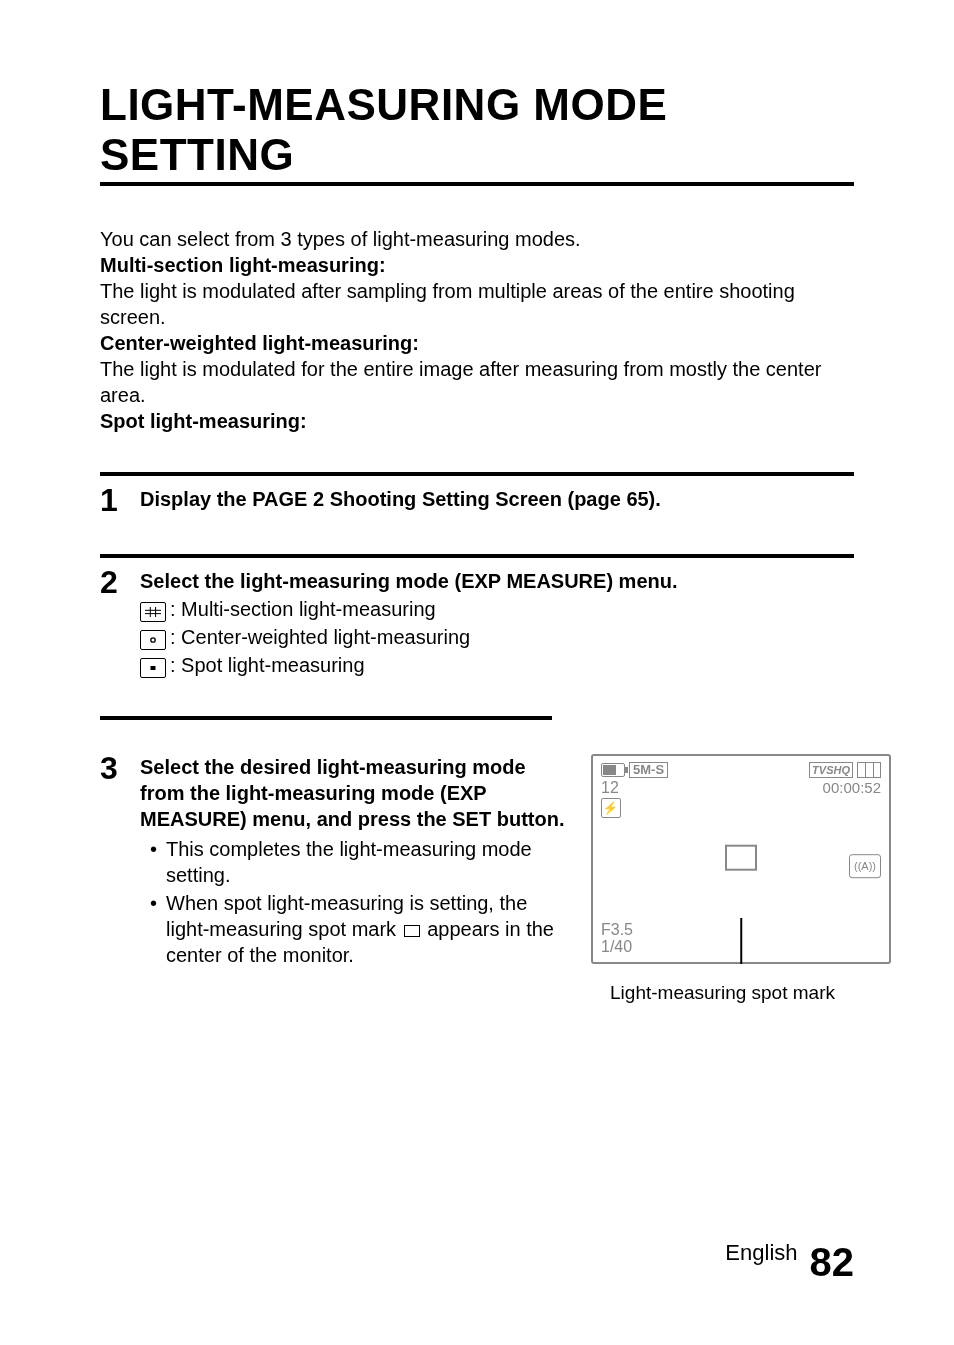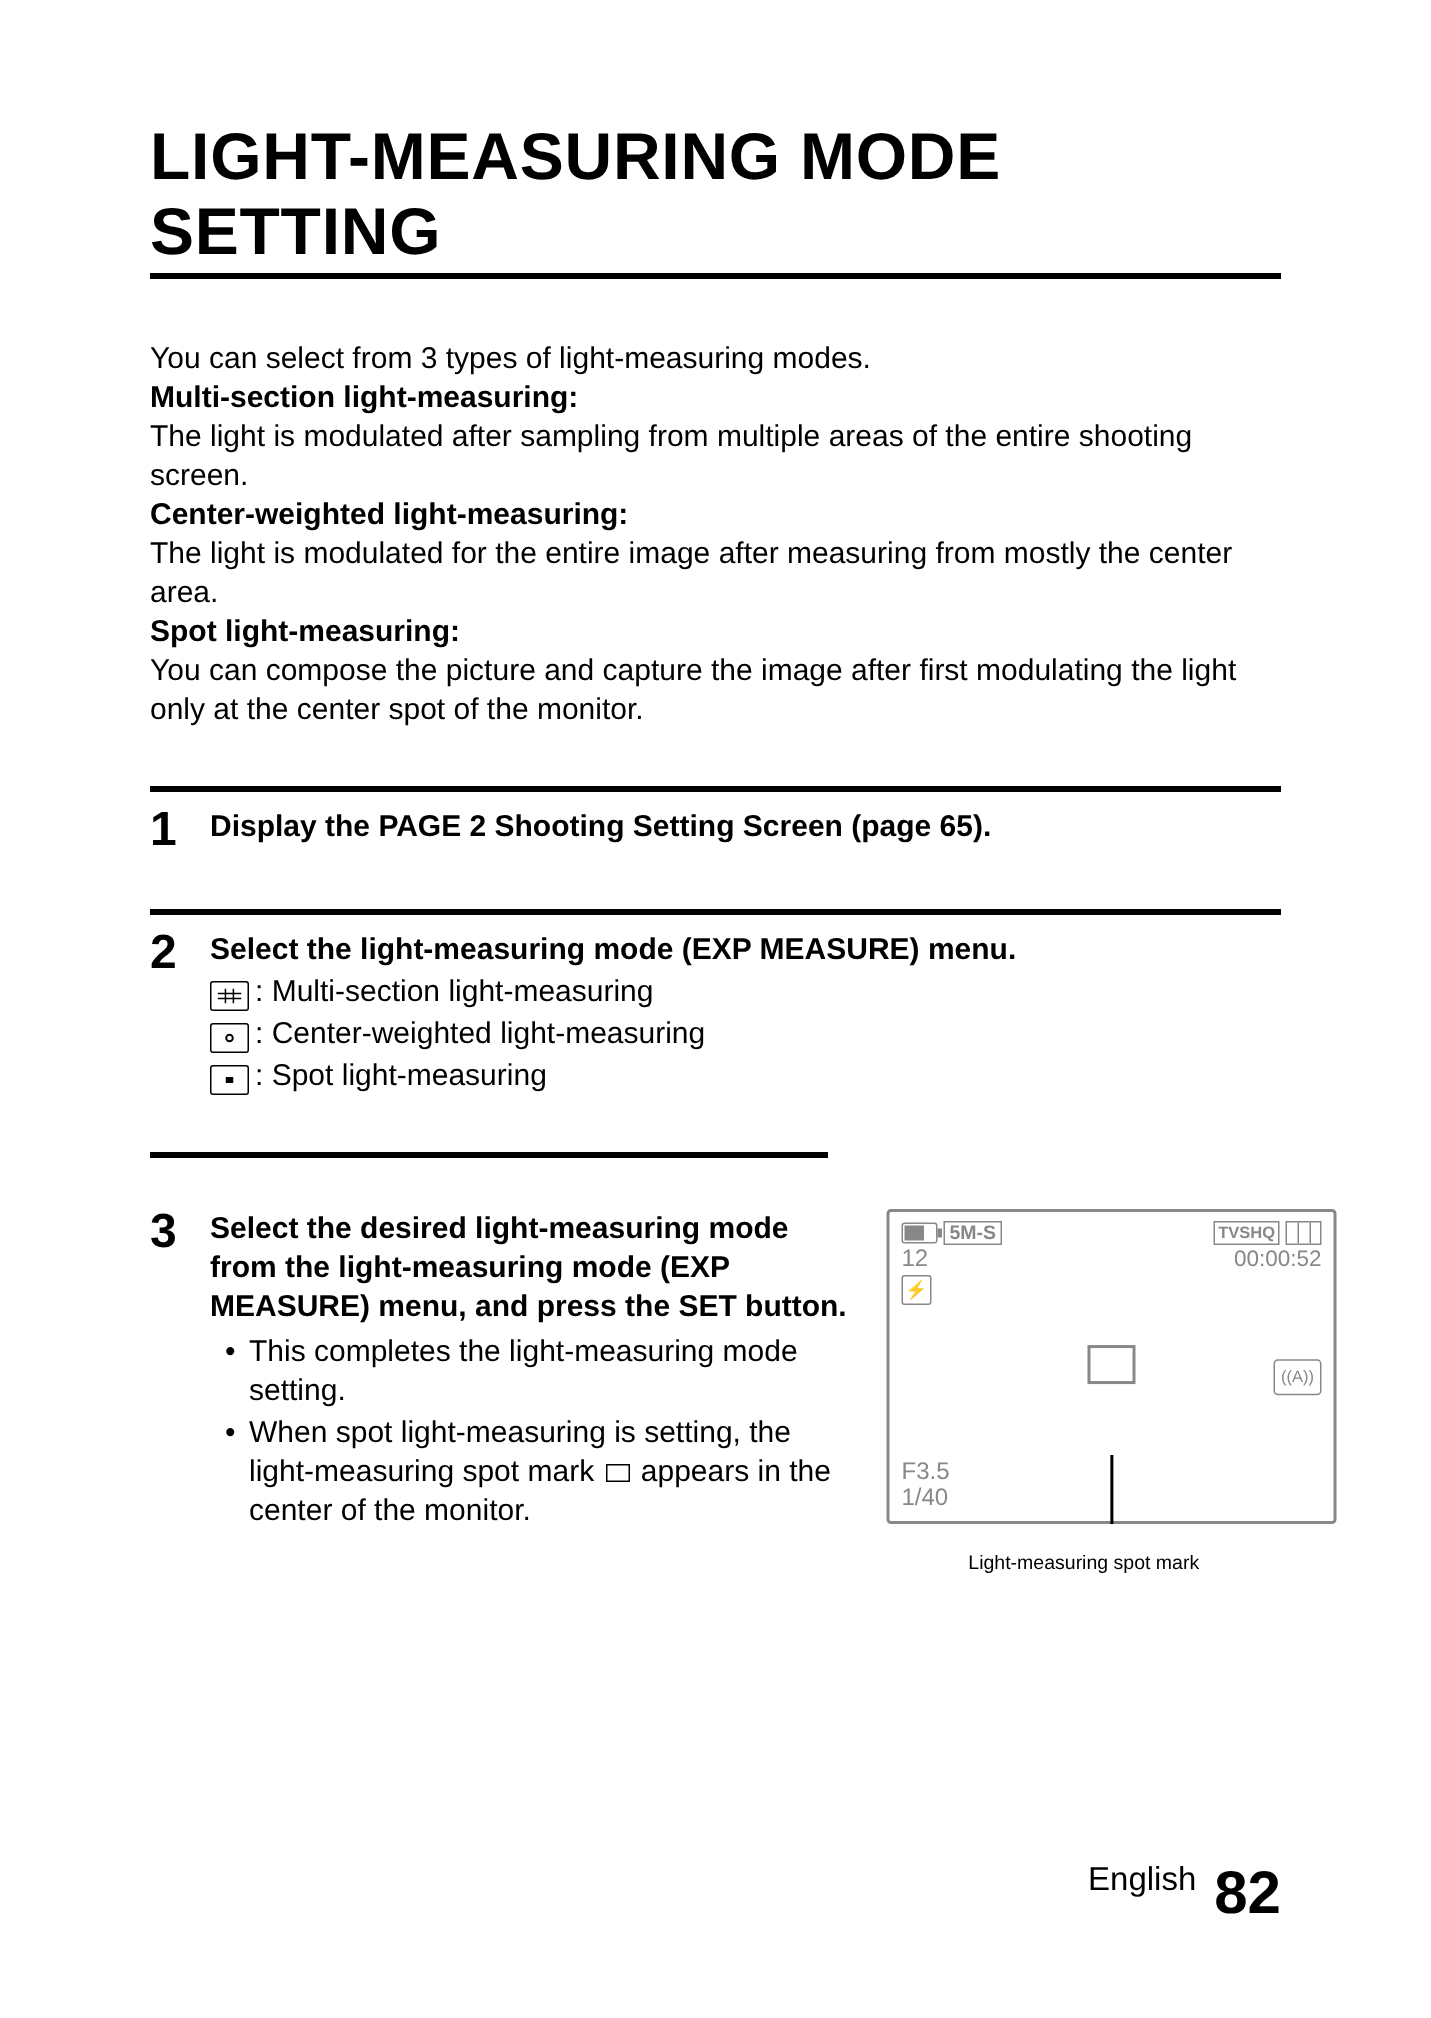--- a/index.html
+++ b/index.html
@@ -152,21 +152,21 @@
     width: 22px; height: 12px; border:1.5px solid #888; border-radius:2px; position:relative;
   }
   .lcd .batt::after{content:"";position:absolute;right:-4px;top:3px;width:3px;height:6px;background:#888;}
   .lcd .batt-fill{position:absolute;left:1px;top:1px;bottom:1px;width:60%;background:#888;}
   .lcd .res {
     border:1.5px solid #888; padding:0 3px; font-size:13px; font-weight:bold; line-height:14px;
   }
   .lcd .shots { font-size:16px; margin-top:1px; }
   .lcd .flash-ico { width:18px;height:18px;border:1.5px solid #888;border-radius:2px;display:flex;align-items:center;justify-content:center;font-size:12px;margin-top:1px;}
   .lcd .top-right { top:6px; right:8px; text-align:right; }
-  .lcd .top-right-row { display:flex; align-items:center; gap:4px; justify-content:flex-start;}
+  .lcd .top-right-row { display:flex; align-items:center; gap:4px; justify-content:flex-start;font-style:italic;}
   .lcd .tv {
     border:1.5px solid #888; padding:0 2px; font-size:11px; font-weight:bold; line-height:14px;
   }
   .lcd .grid-ico { width:22px;height:14px;border:1.5px solid #888; position:relative;}
   .lcd .grid-ico::before,.lcd .grid-ico::after{content:"";position:absolute;background:#888;}
   .lcd .grid-ico::before{left:33%;top:0;bottom:0;width:1px;}
   .lcd .grid-ico::after{left:66%;top:0;bottom:0;width:1px;}
   .lcd .time { font-size:15px; margin-top:1px;}
   .lcd .spot {
     position:absolute; left:50%; top:50%; width:28px; height:22px;
@@ -175,21 +175,21 @@
   .lcd .stab {
     right:8px; top:50%; transform:translateY(-20%);
     width:30px;height:22px;border:1.5px solid #888;border-radius:3px;
     display:flex;align-items:center;justify-content:center;font-size:11px;
   }
   .lcd .bot-left { left:8px; bottom:6px; font-size:16px; line-height:1.1;}
   .lcd .pointer {
     left:50%; bottom:-2px; width:1.5px; height:46px; background:#000; transform:translateX(-50%);
   }
   .lcd-caption {
-    text-align:center; font-size:13px; margin-top:18px;
+    text-align:center; font-size:19px; margin-top:18px;
   }
   .footer {
     position: absolute;
     bottom: 60px;
     right: 100px;
     font-size: 22px;
     display:flex;
     align-items:flex-start;
     gap:12px;
   }
@@ -205,21 +205,20 @@
 
   <h1 class="title">LIGHT-MEASURING MODE SETTING</h1>
 
   <div class="intro">
     <span>You can select from 3 types of light-measuring modes.</span><br>
     <b>Multi-section light-measuring:</b><br>
     <span>The light is modulated after sampling from multiple areas of the entire shooting screen.</span><br>
     <b>Center-weighted light-measuring:</b><br>
     <span>The light is modulated for the entire image after measuring from mostly the center area.</span><br>
     <b>Spot light-measuring:</b><br>
-    <span>You can compose the picture and capture the image after first modulating the light only at the center spot of the monitor.</span>
   </div>
 
   <div class="step">
     <div class="step-num">1</div>
     <div class="step-body">
       <span class="step-title">Display the PAGE 2 Shooting Setting Screen (page 65).</span>
     </div>
   </div>
 
   <div class="step">

